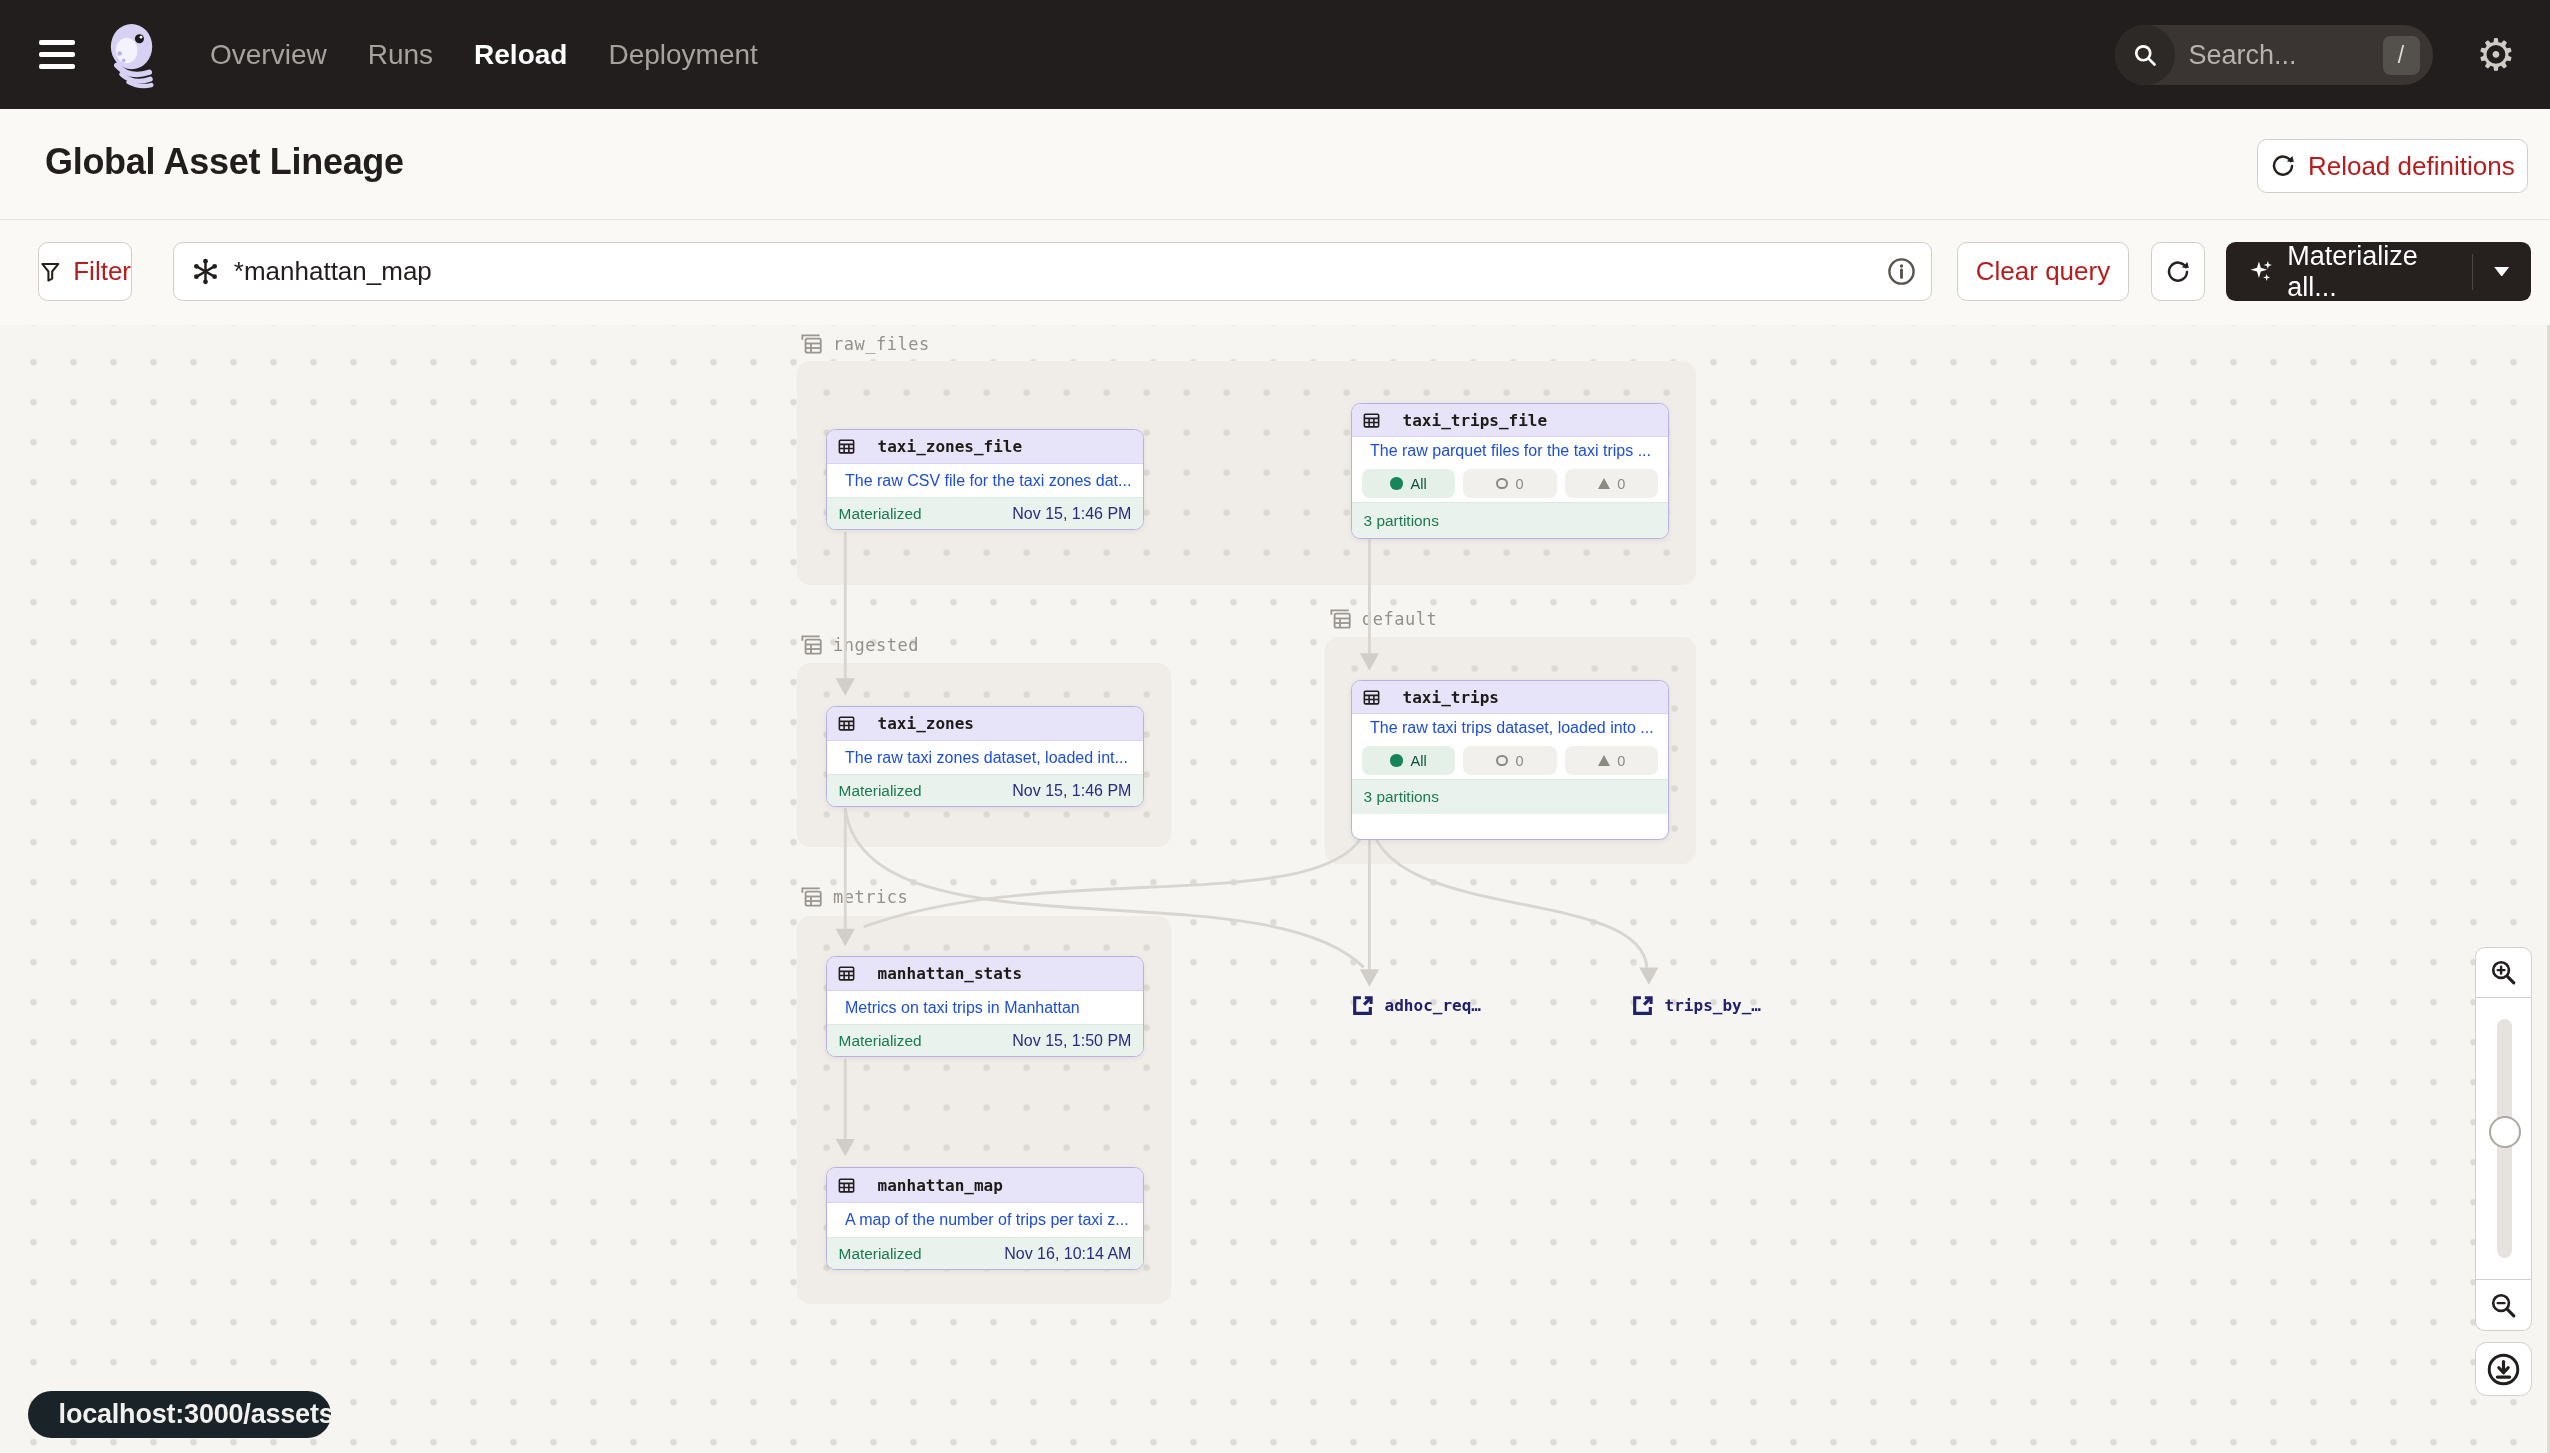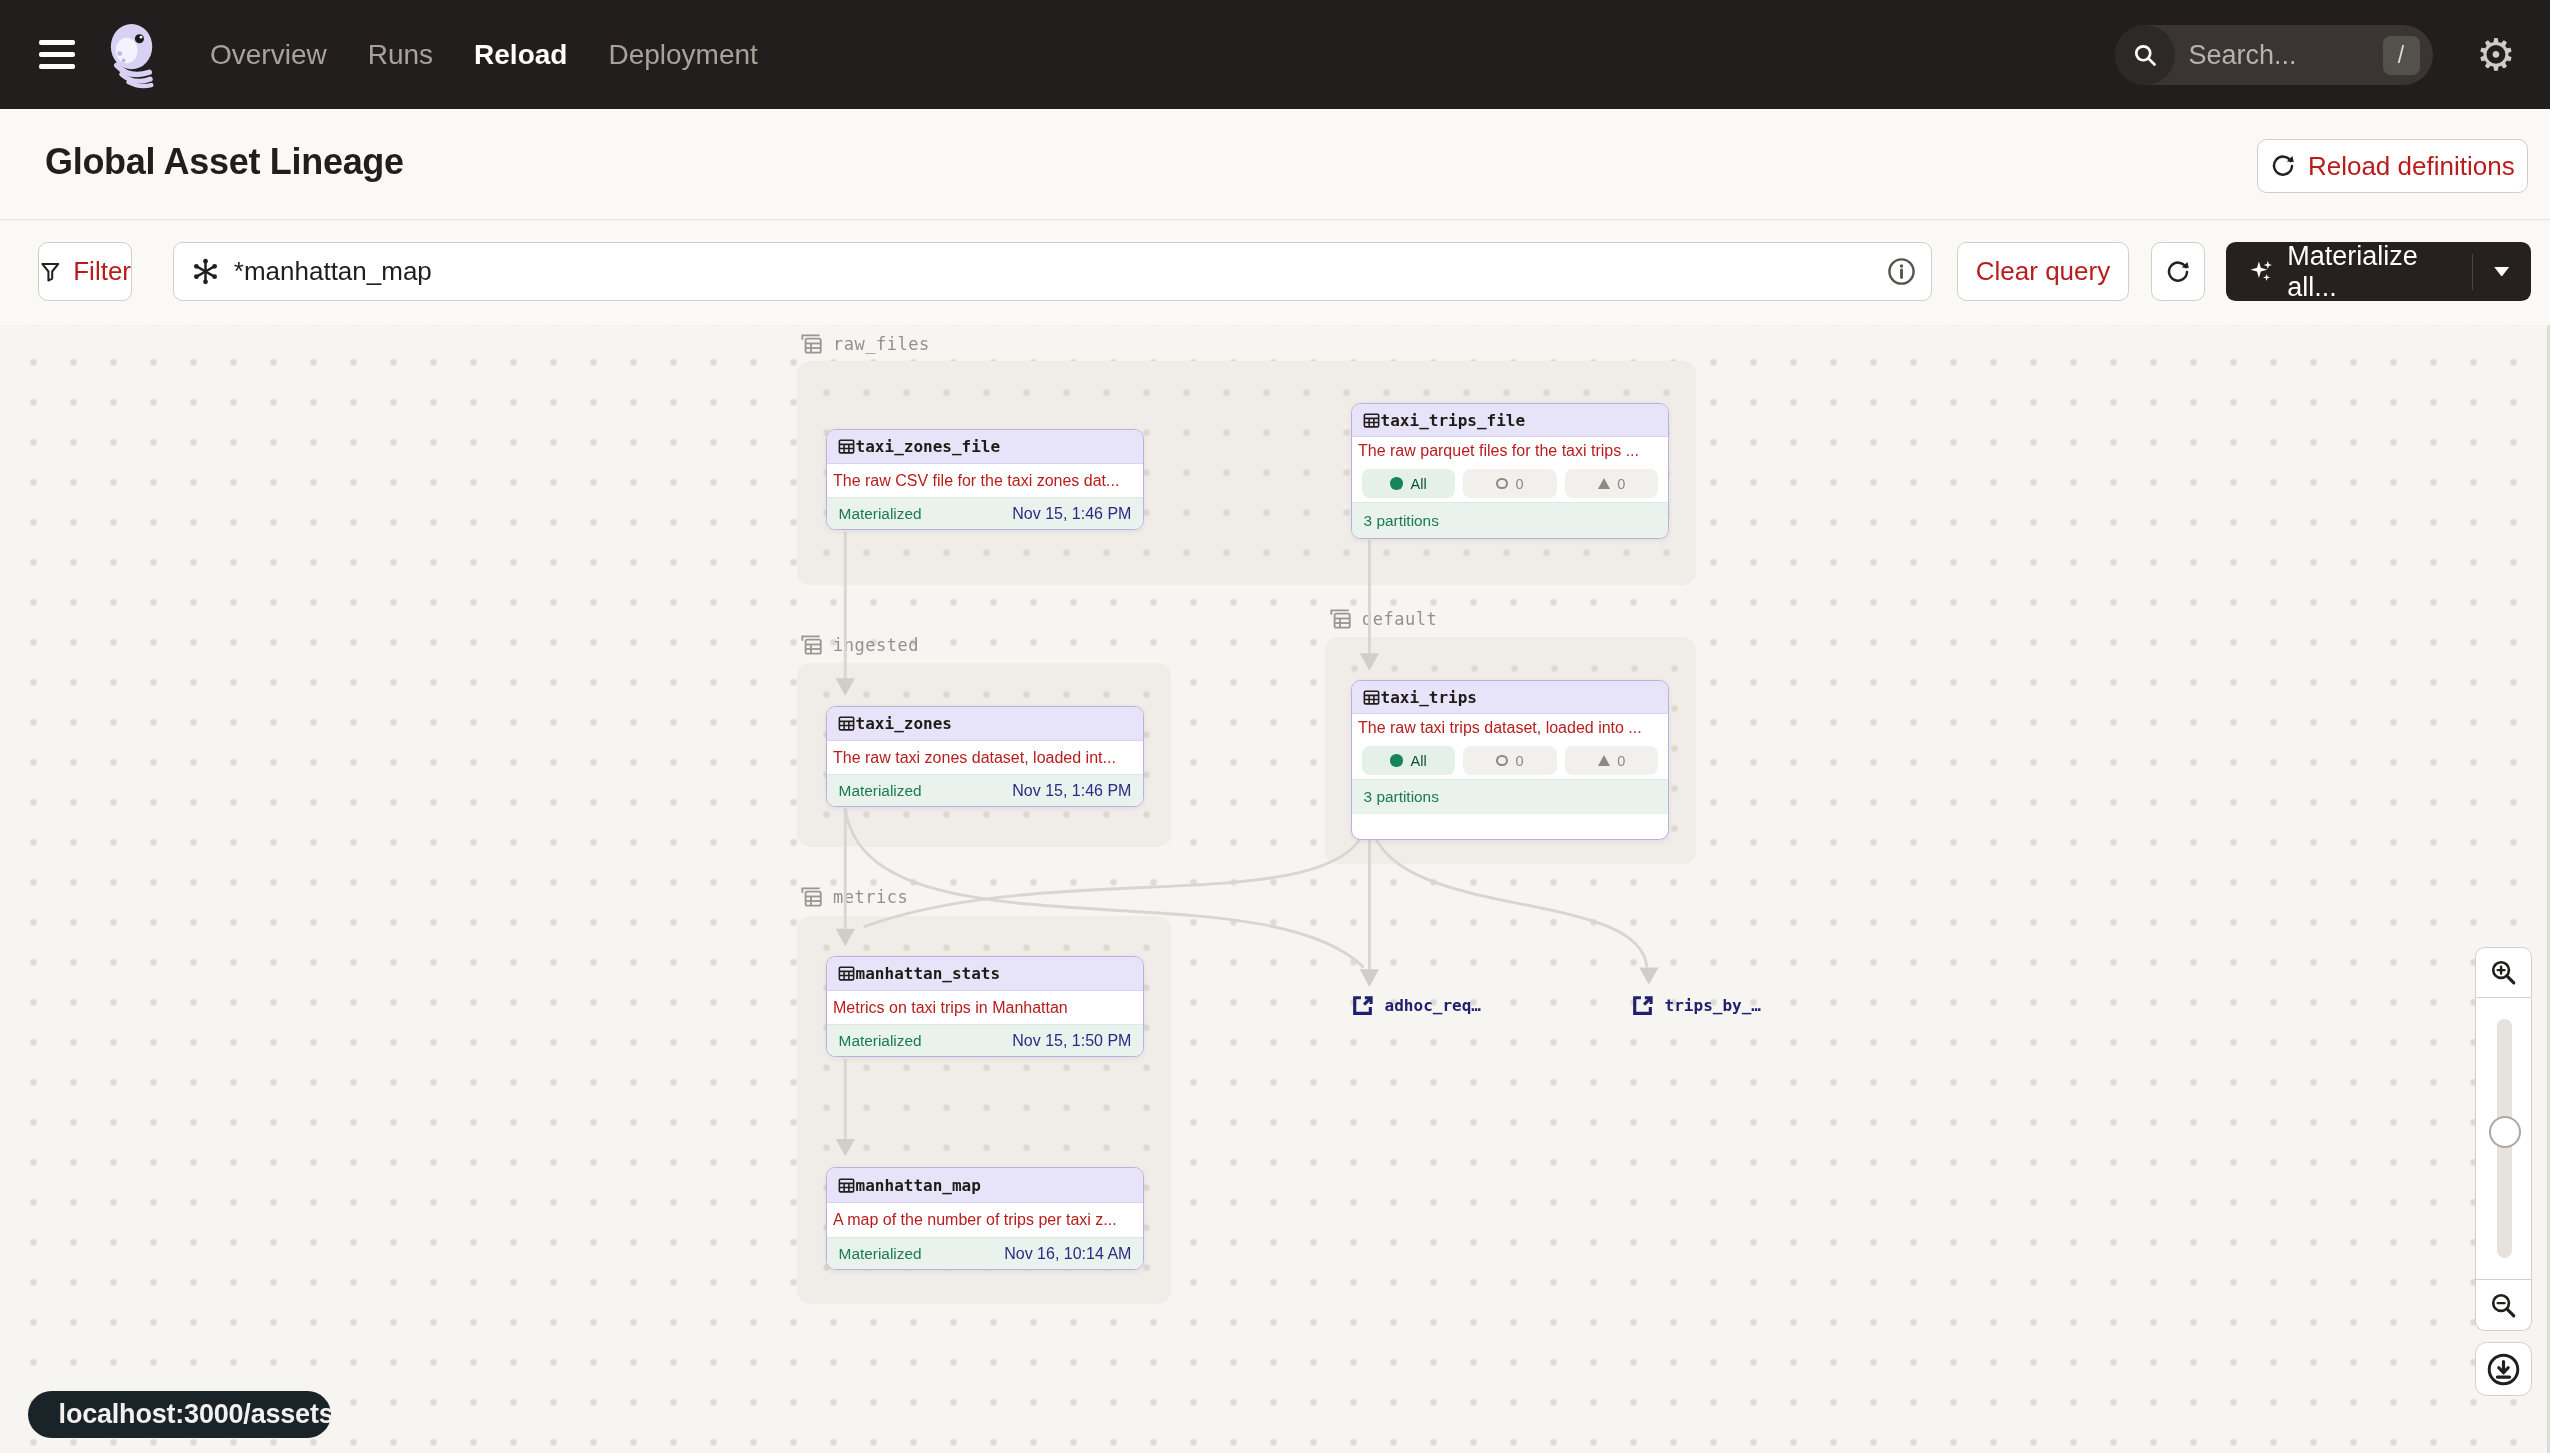--- a/index.html
+++ b/index.html
@@ -46,23 +46,23 @@
   .gpanel { position:absolute; background-color:#F0EDE8; border-radius:13.5px;
             background-image:radial-gradient(circle, #DCD8D2 3.1px, transparent 3.7px); background-size:40px 40px; background-position:9.6px 11.6px; z-index:1; }
   .glabel { position:absolute; display:flex; align-items:center; gap:9px; z-index:1; }
   .glabel span { font-size:17px; color:#94908A; letter-spacing:0.5px; }
   .edges { position:absolute; left:0; top:0; z-index:2; pointer-events:none; }
   .edges path { stroke:#D9D6D1; stroke-width:3; fill:none; }
   .edges polygon { fill:#D1CEC9; }
 
   .node { position:absolute; width:318px; background:#fff; border:1.4px solid #B7B1E3; border-radius:9.6px; overflow:hidden; z-index:3;
           box-shadow:0 1.9px 4.8px rgba(40,35,80,0.07); cursor:pointer; }
-  .nhead { background:#E7E3F8; border-bottom:1px solid #D8D2F1; display:flex; align-items:center; gap:0; padding:0 9.6px; }
+  .nhead { background:#E7E3F8; border-bottom:1px solid #D8D2F1; display:flex; align-items:center; gap:22px; padding:0 9.6px; }
   .nhead .ttl { font-size:16px; font-weight:700; color:#1F1B16; }
-  .ndesc { display:flex; align-items:center; padding:0 6px; font-size:16px; color:#b91c1c; white-space:nowrap; overflow:hidden; }
+  .ndesc { display:flex; align-items:center; padding:0 18px; font-size:16px; color:#1d4ed8; white-space:nowrap; overflow:hidden; }
   .nfoot { background:#E9F2EC; border-top:1px solid #DCE9E0; display:flex; align-items:center; justify-content:space-between; padding:0 11.6px; }
   .nfoot .mat { font-size:15.4px; color:#187B52; }
   .nfoot .time { font-size:16px; color:#2B2B85; }
   .npart { background:#E9F2EC; border-top:1px solid #DCE9E0; display:flex; align-items:center; padding:0 11.6px; font-size:15.4px; color:#1B7A4F; }
   .pillrow { display:flex; gap:7.7px; padding:0 9.6px; align-items:center; }
   .pill { flex:1; height:29px; border-radius:7.7px; display:flex; align-items:center; justify-content:center; gap:7.7px; font-size:14.5px; }
   .pill-all { background:#E5F0E9; color:#0D4F3C; }
   .pill-gray { background:#F2F0ED; color:#8D8983; }
   .dot-green { width:12.5px; height:12.5px; border-radius:50%; background:#17855A; }
   .ring-gray { width:11.6px; height:11.6px; border-radius:50%; border:2.9px solid #8D8983; }

